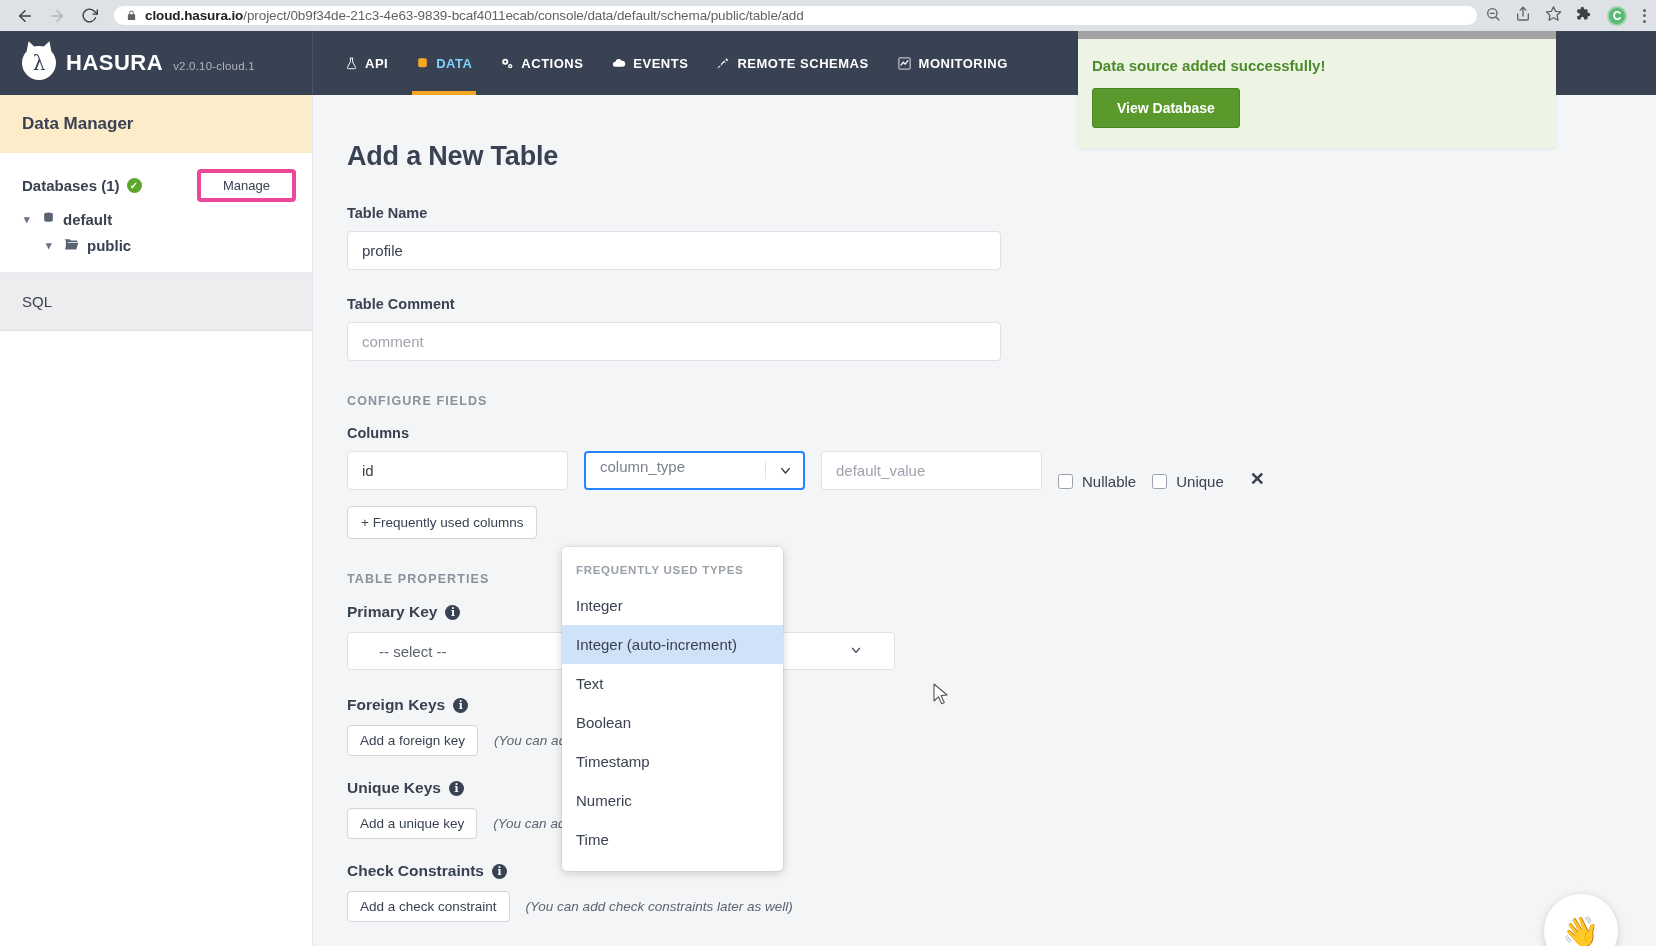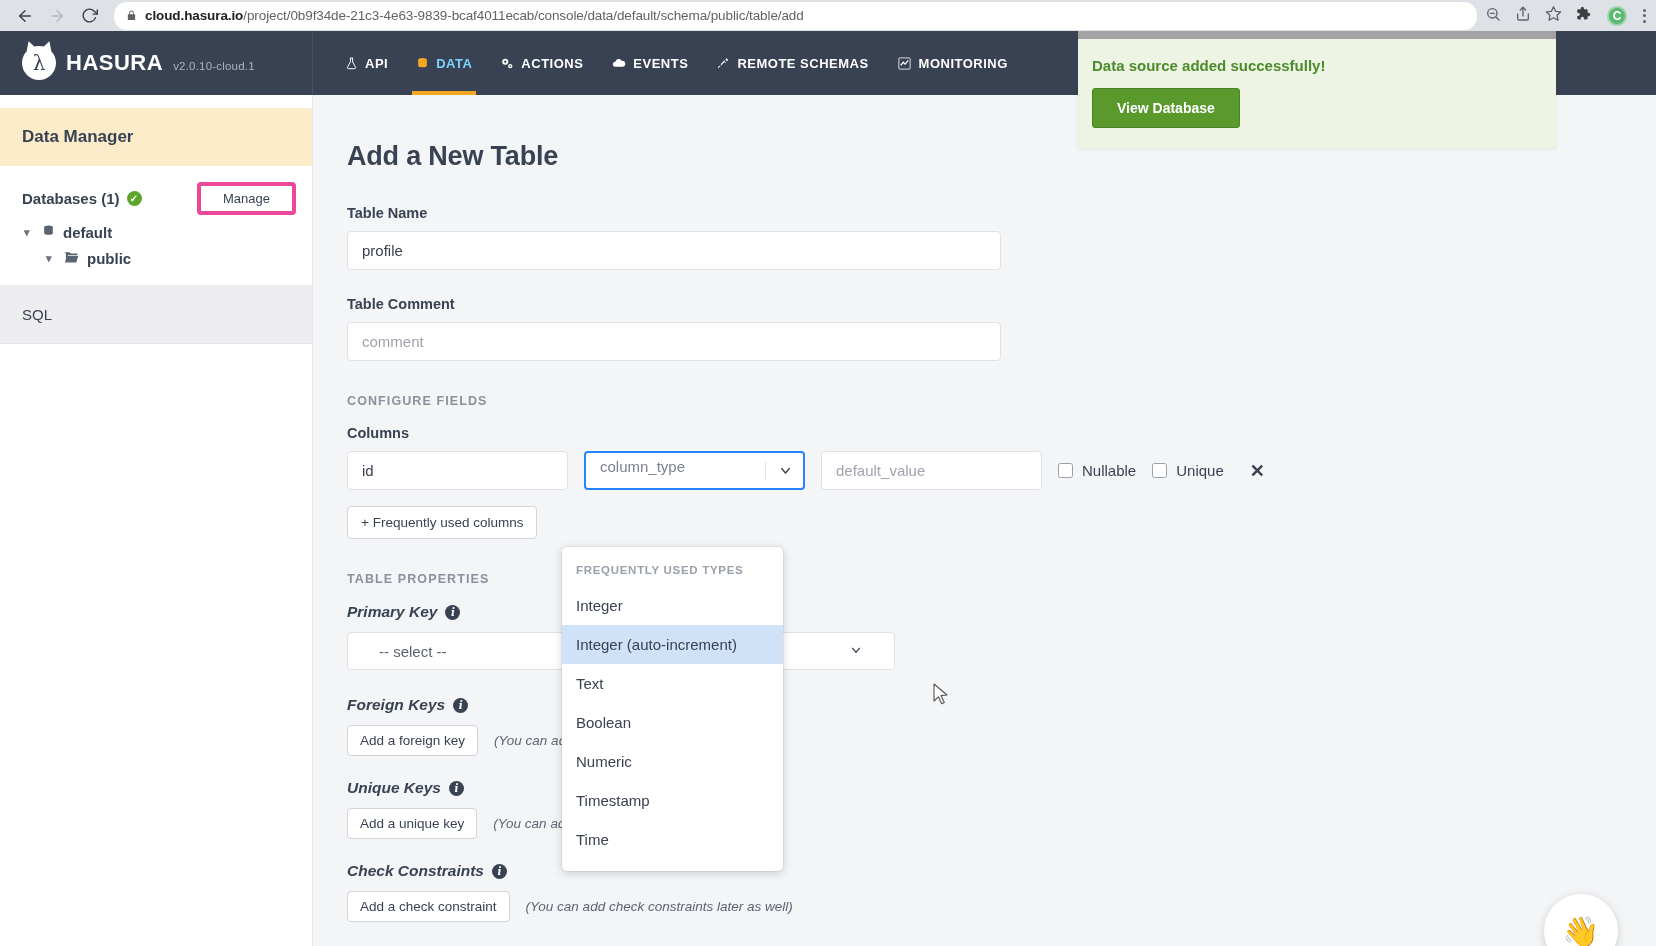--- a/index.html
+++ b/index.html
@@ -24,21 +24,21 @@
     width: 30px; height: 26px;
     display: flex; align-items: center; justify-content: center;
     border-radius: 50%;
     color: #3c4043;
     flex: 0 0 auto;
   }
   .nav-btn.disabled { color: #b4b8bd; }
   .nav-btn svg { display: block; }
   .omnibox {
     flex: 1 1 auto;
-    height: 28px;
+    height: 19px;
     background: #ffffff;
     border-radius: 13px;
     display: flex;
     align-items: center;
     padding: 0 12px;
     margin: 0 6px 0 8px;
     gap: 8px;
     min-width: 0;
   }
   .lock-icon { flex: 0 0 auto; display:block; }
@@ -155,21 +155,21 @@
   
   .sidebar {
     width: 313px;
     flex: 0 0 auto;
     background: #ffffff;
     border-right: 1px solid #e4e6ea;
   }
   .dm-header {
     background: #fdecca;
     padding: 19px 22px;
-    font-size: 17px; font-weight: 700; color: #394252; margin-top: 13px;
+    font-size: 17px; font-weight: 700; color: #394252;
   }
   .db-section { padding: 16px 16px 18px 22px; border-bottom: 1px solid #e8eaee; }
   .db-head { display: flex; align-items: center; justify-content: space-between; }
   .db-title { display: flex; align-items: center; gap: 7px; font-size: 15px; font-weight: 700; color: #394252; }
   .check-badge {
     width: 15px; height: 15px; border-radius: 50%;
     background: #5ca72b; color: #fff;
     font-size: 10px; line-height: 15px; text-align: center;
     display: inline-block;
   }
@@ -214,21 +214,21 @@
     display: block;
   }
   .text-input::placeholder { color: #9ea3ad; }
   .gap-l { margin-bottom: 26px; }
   .section-cap {
     font-size: 12.5px; font-weight: 700; color: #8a909c;
     letter-spacing: 1.1px;
     margin: 33px 0 17px 0;
   }
 
-  .col-row { display: flex; align-items: center; gap: 16px; }
+  .col-row { display: flex; align-items: flex-end; gap: 16px; }
   .col-name-input { width: 221px; }
   .type-select {
     width: 221px; height: 39px;
     background: #ffffff;
     border: 2px solid #2684ff;
     border-radius: 4px;
     display: flex; align-items: center;
     padding: 0 0 9px 14px;
     font-size: 15px; color: #7b8290;
     position: relative;
@@ -263,21 +263,20 @@
     color: #394252;
     padding: 8px 13px;
     cursor: pointer;
     font-family: inherit;
   }
 
   .prop-label {
     font-size: 15.5px; font-weight: 700; color: #394252;
     display: flex; align-items: center; gap: 8px;
     margin-bottom: 11px;
-    font-style: italic;
   }
   .info-i {
     width: 15px; height: 15px; border-radius: 50%;
     background: #394252; color: #fff;
     font-size: 10.5px; font-weight: 700;
     display: inline-flex; align-items: center; justify-content: center;
     font-family: "DejaVu Serif", serif;
   }
   .pk-select {
     width: 548px; height: 38px;
@@ -602,22 +601,22 @@
       <span class="hint">(You can add check constraints later as well)</span>
     </div>
 
     
     <div class="dropdown">
       <div class="dd-cap">FREQUENTLY USED TYPES</div>
       <div class="dd-item">Integer</div>
       <div class="dd-item selected">Integer (auto-increment)</div>
       <div class="dd-item">Text</div>
       <div class="dd-item">Boolean</div>
+      <div class="dd-item">Timestamp</div>
       <div class="dd-item">Numeric</div>
-      <div class="dd-item">Timestamp</div>
       <div class="dd-item">Time</div>
     </div>
 
     
     <span class="cursor">
       <svg width="16" height="23" viewBox="0 0 16 23">
           <path d="M1 1l13 11-6 .6 3.3 7-2.6 1.2-3.3-7L1 18z" fill="#fff" stroke="#555" stroke-width="1.1" stroke-linejoin="round"></path>
         </svg>
     </span>
 

